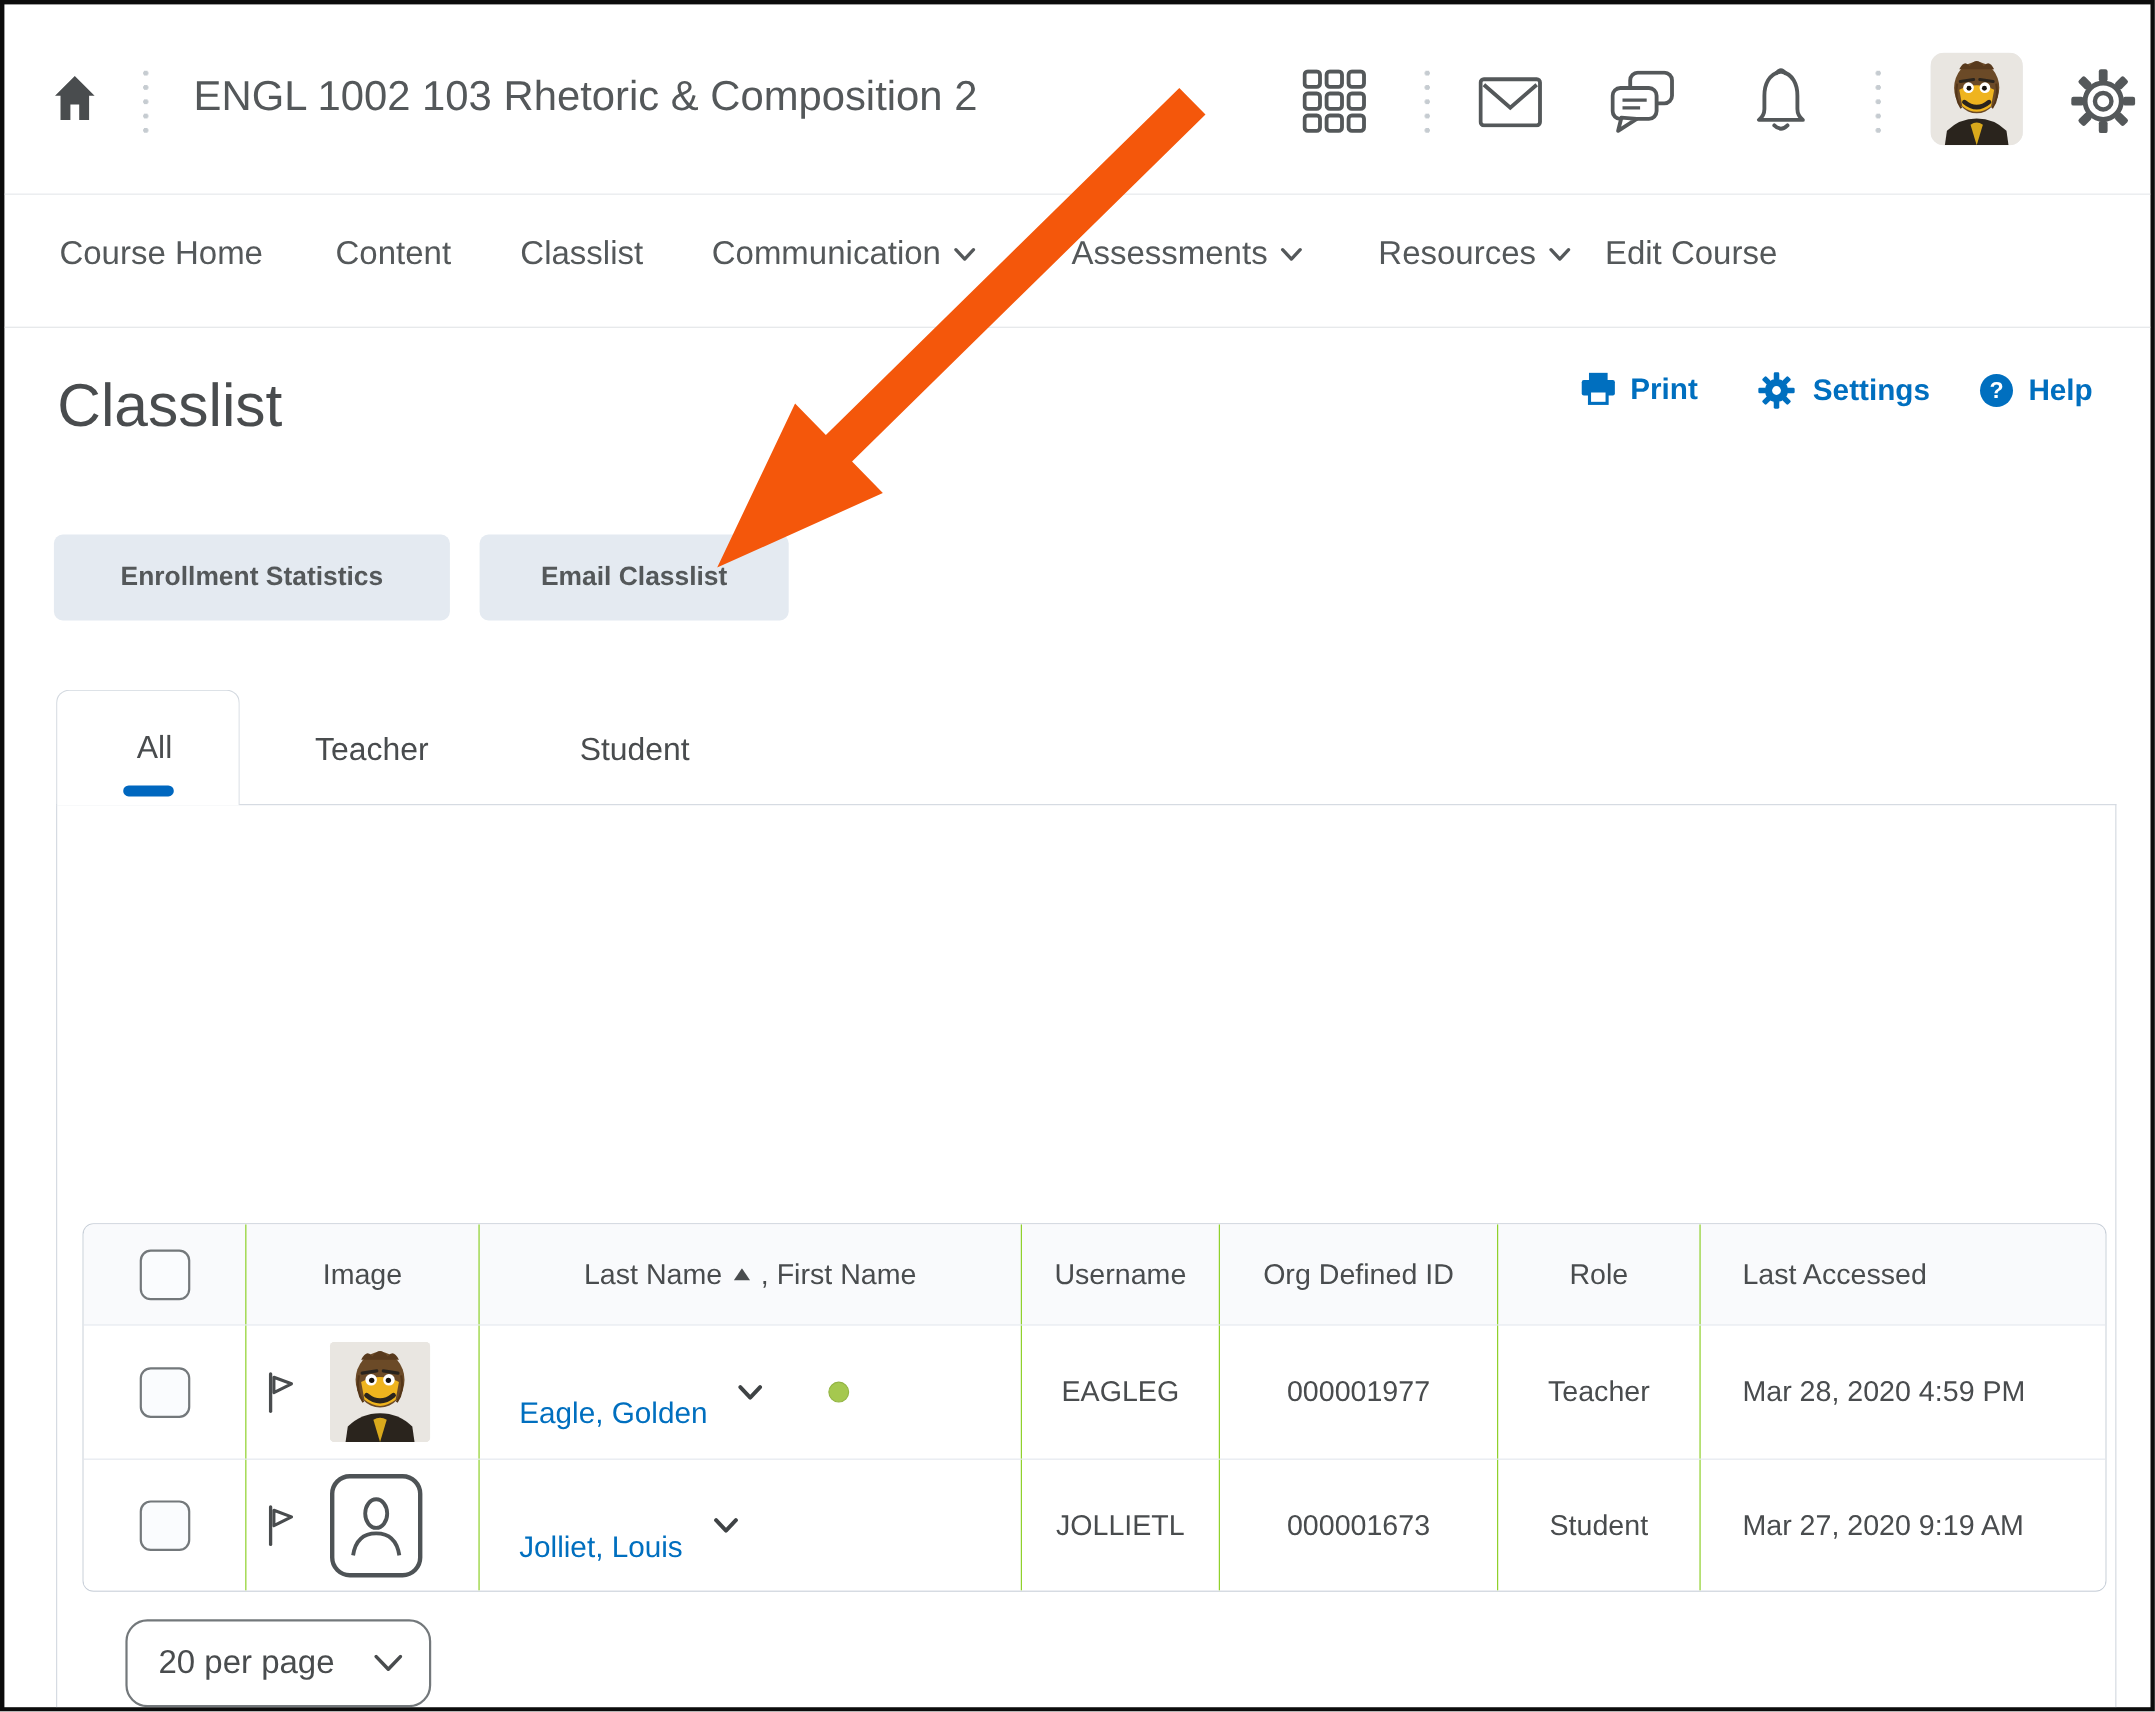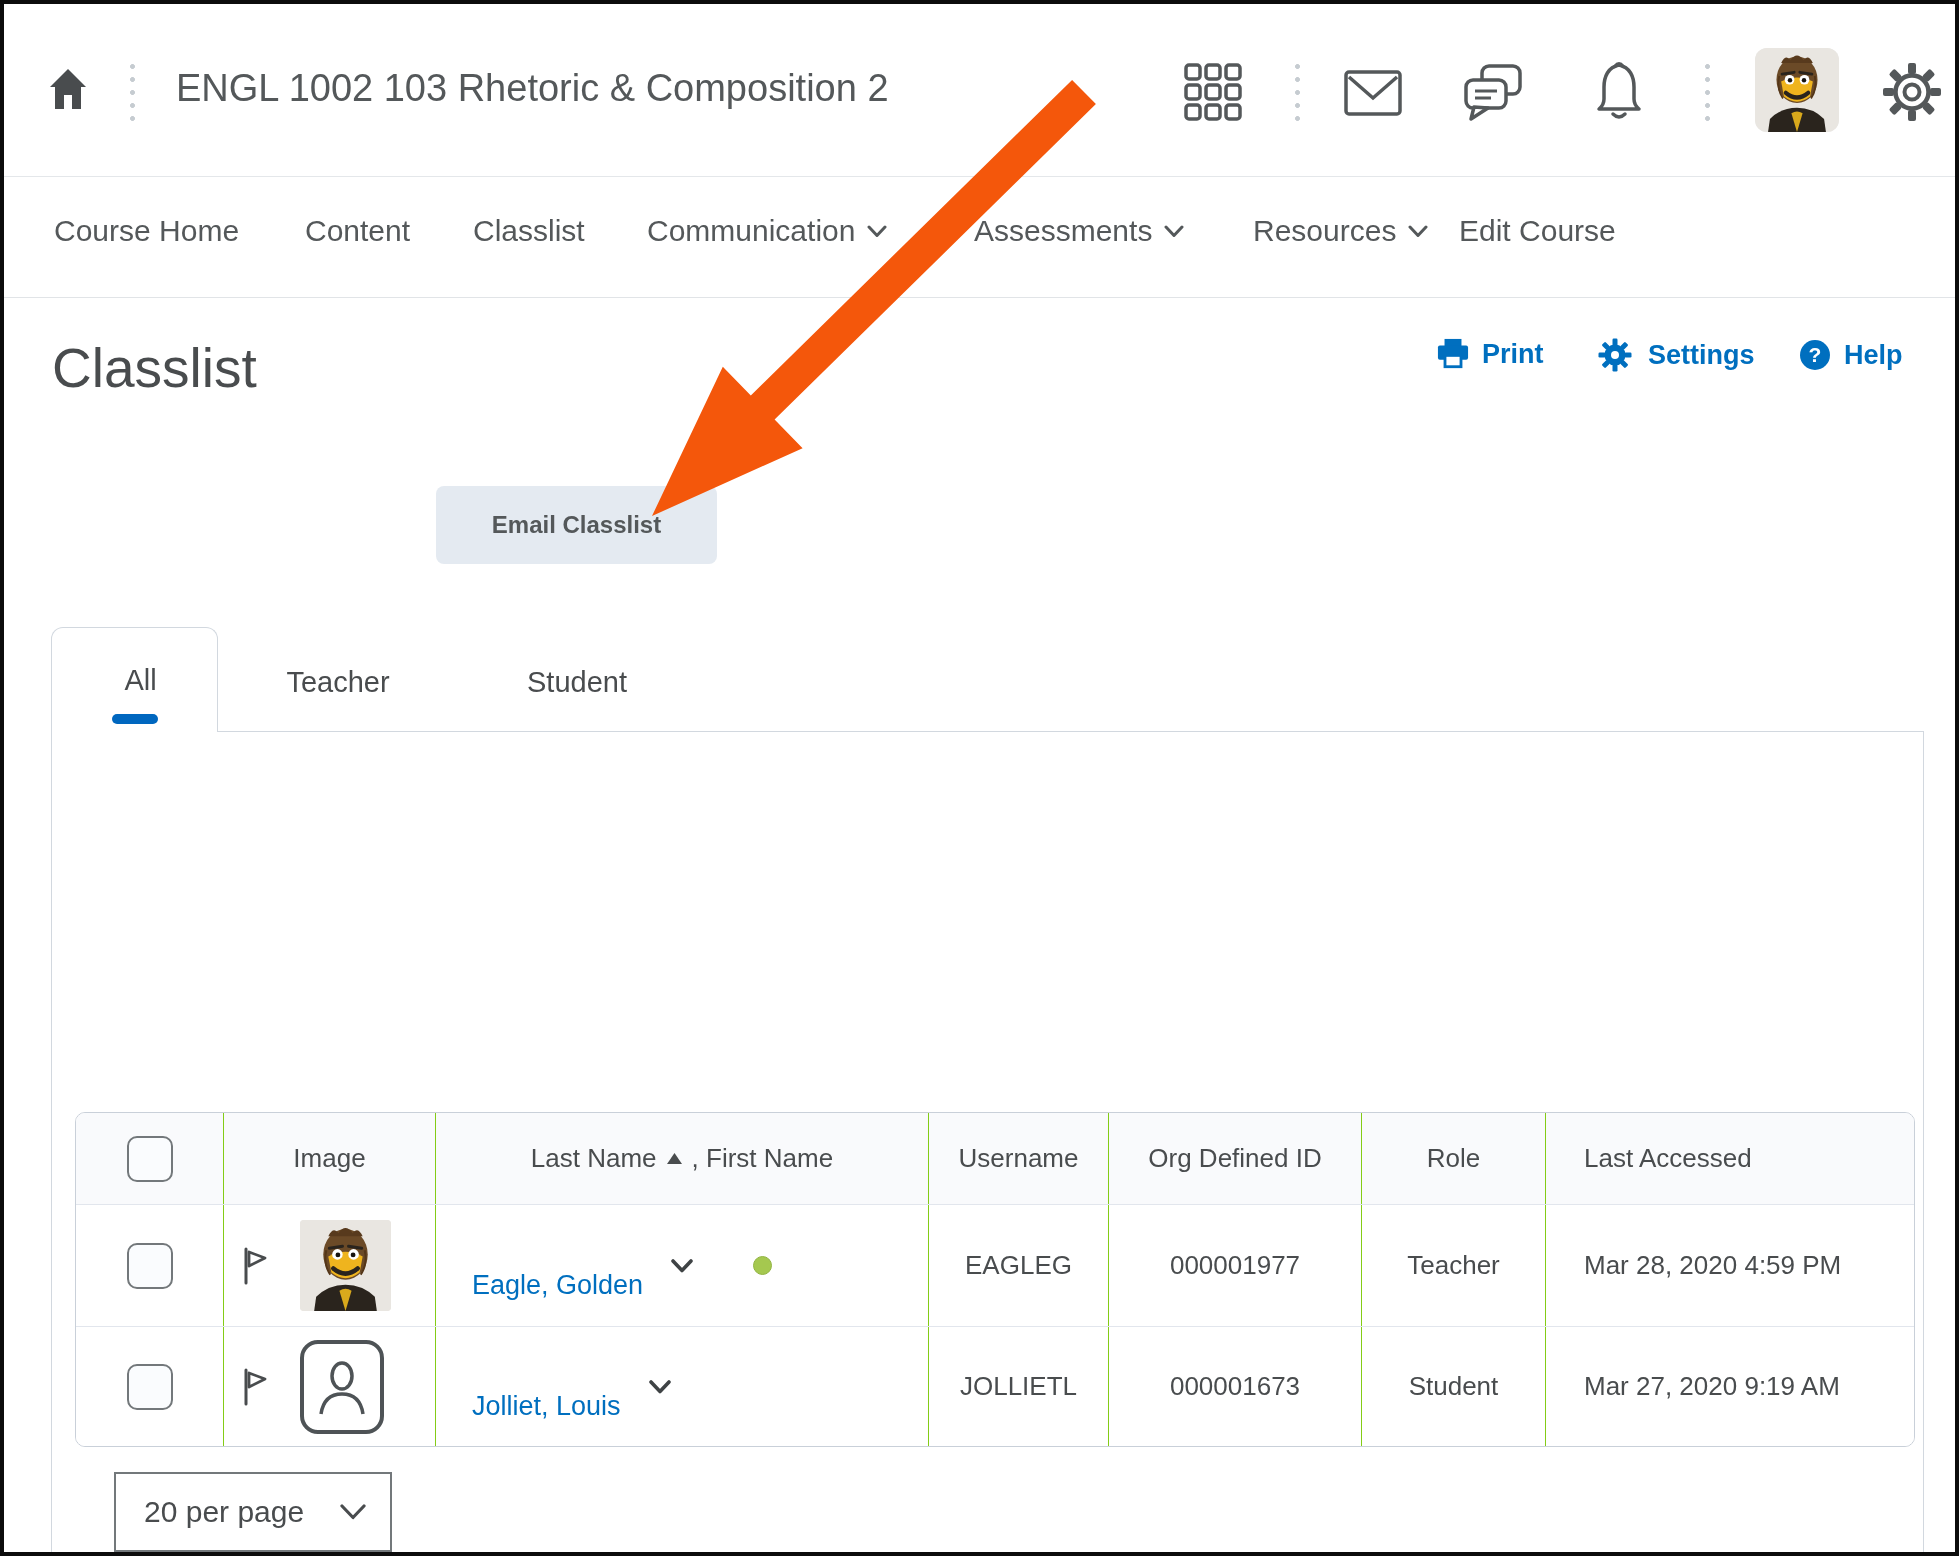--- a/index.html
+++ b/index.html
@@ -48,21 +48,21 @@
   .tcell.left{justify-content:flex-start;padding-left:38px;}
   .tcell.namecell{justify-content:flex-start;padding-left:36px;}
   .tcell.imgcell{justify-content:flex-start;padding-left:16px;gap:30px;}
   .cbx{width:46px;height:46px;border:2px solid #73787b;border-radius:10px;background:#fafcfe;cursor:pointer;box-sizing:border-box;}
   .name-link{font-size:27px;font-weight:500;color:#006fbf;cursor:pointer;white-space:nowrap;margin-top:40px;}
   .dot{width:17px;height:17px;border-radius:50%;background:#a5c84f;border:1px solid #92b443;margin-left:60px;}
   .avatar-frame{width:91px;height:91px;border-radius:4px;overflow:hidden;background:#e9e6e1;}
   .placeholder-frame{width:84px;height:94px;border:4px solid #4e5356;border-radius:18px;display:flex;align-items:center;justify-content:center;box-sizing:border-box;background:#fff;}
   .chev{flex:none;}
   .arrow-overlay{position:absolute;left:0;top:0;pointer-events:none;z-index:40;}
-  .pager{position:absolute;left:110px;top:1468px;width:278px;height:80px;border:2px solid #73787b;border-radius:0;background:#fff;
+  .pager{position:absolute;left:110px;top:1468px;width:278px;height:80px;border:2px solid #73787b;border-radius:20px;background:#fff;
     display:flex;align-items:center;justify-content:space-between;padding:0 24px 0 28px;box-sizing:border-box;cursor:pointer;z-index:2;}
   .pager span{font-size:30px;color:#494c4e;}
   .avatar-box{width:84px;height:84px;border-radius:12px;overflow:hidden;background:#ececec;cursor:pointer;}
 </style>
 </head>
 <body>
 
 <div id="screen">
 
   <svg width="0" height="0" style="position:absolute">
@@ -211,20 +211,21 @@
     <span>Settings</span>
   </div>
   <div class="pg-action" style="left:1794px;">
     <svg width="34" height="34" viewBox="0 0 34 34">
       <circle cx="17" cy="17" r="15" fill="#006fbf"></circle>
       <text x="17" y="24" font-size="21" font-weight="bold" fill="#fff" text-anchor="middle" font-family="Liberation Sans, sans-serif">?</text>
     </svg>
     <span>Help</span>
   </div>
 
+  <button class="gbtn" style="left:45px;width:360px;">Enrollment Statistics</button>
   <button class="gbtn" style="left:432px;width:281px;">Email Classlist</button>
 
   <div class="tab-all">
     <span class="tab-label">All</span>
     <span class="tab-pill"></span>
   </div>
   <div class="tab-plain" style="left:334px;">Teacher</div>
   <div class="tab-plain" style="left:573px;">Student</div>
   <div class="panel"></div>
 

